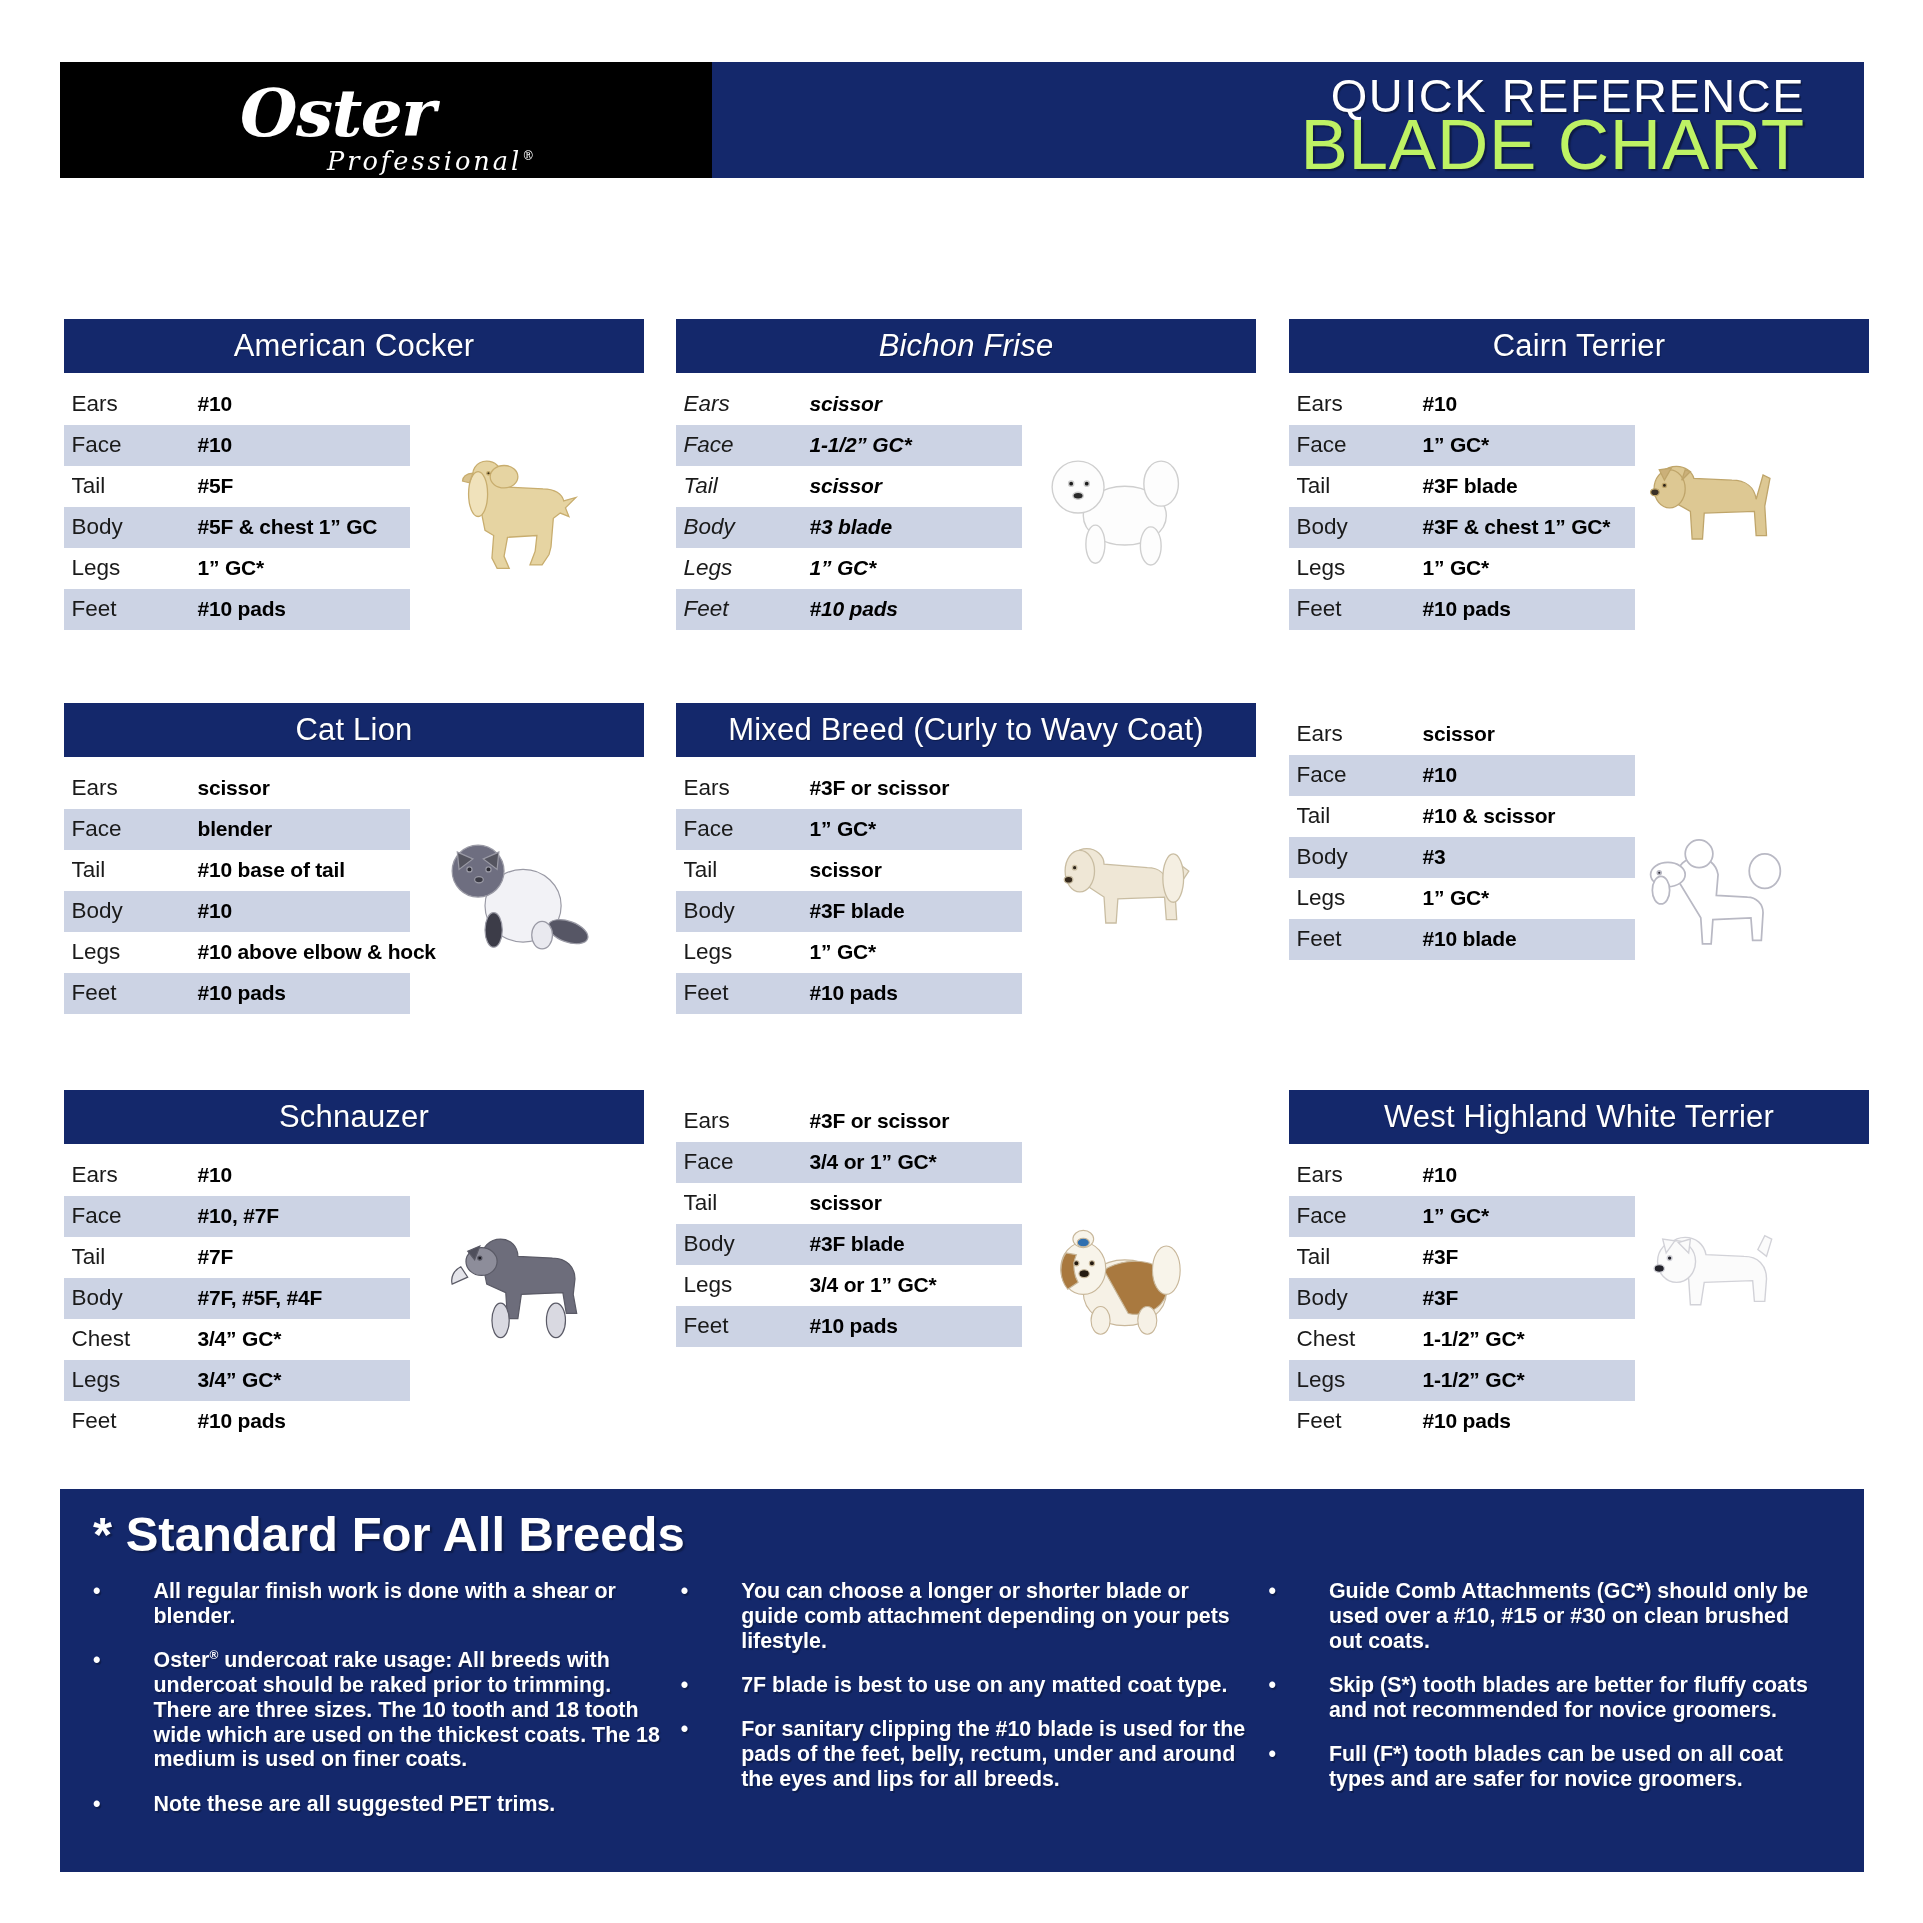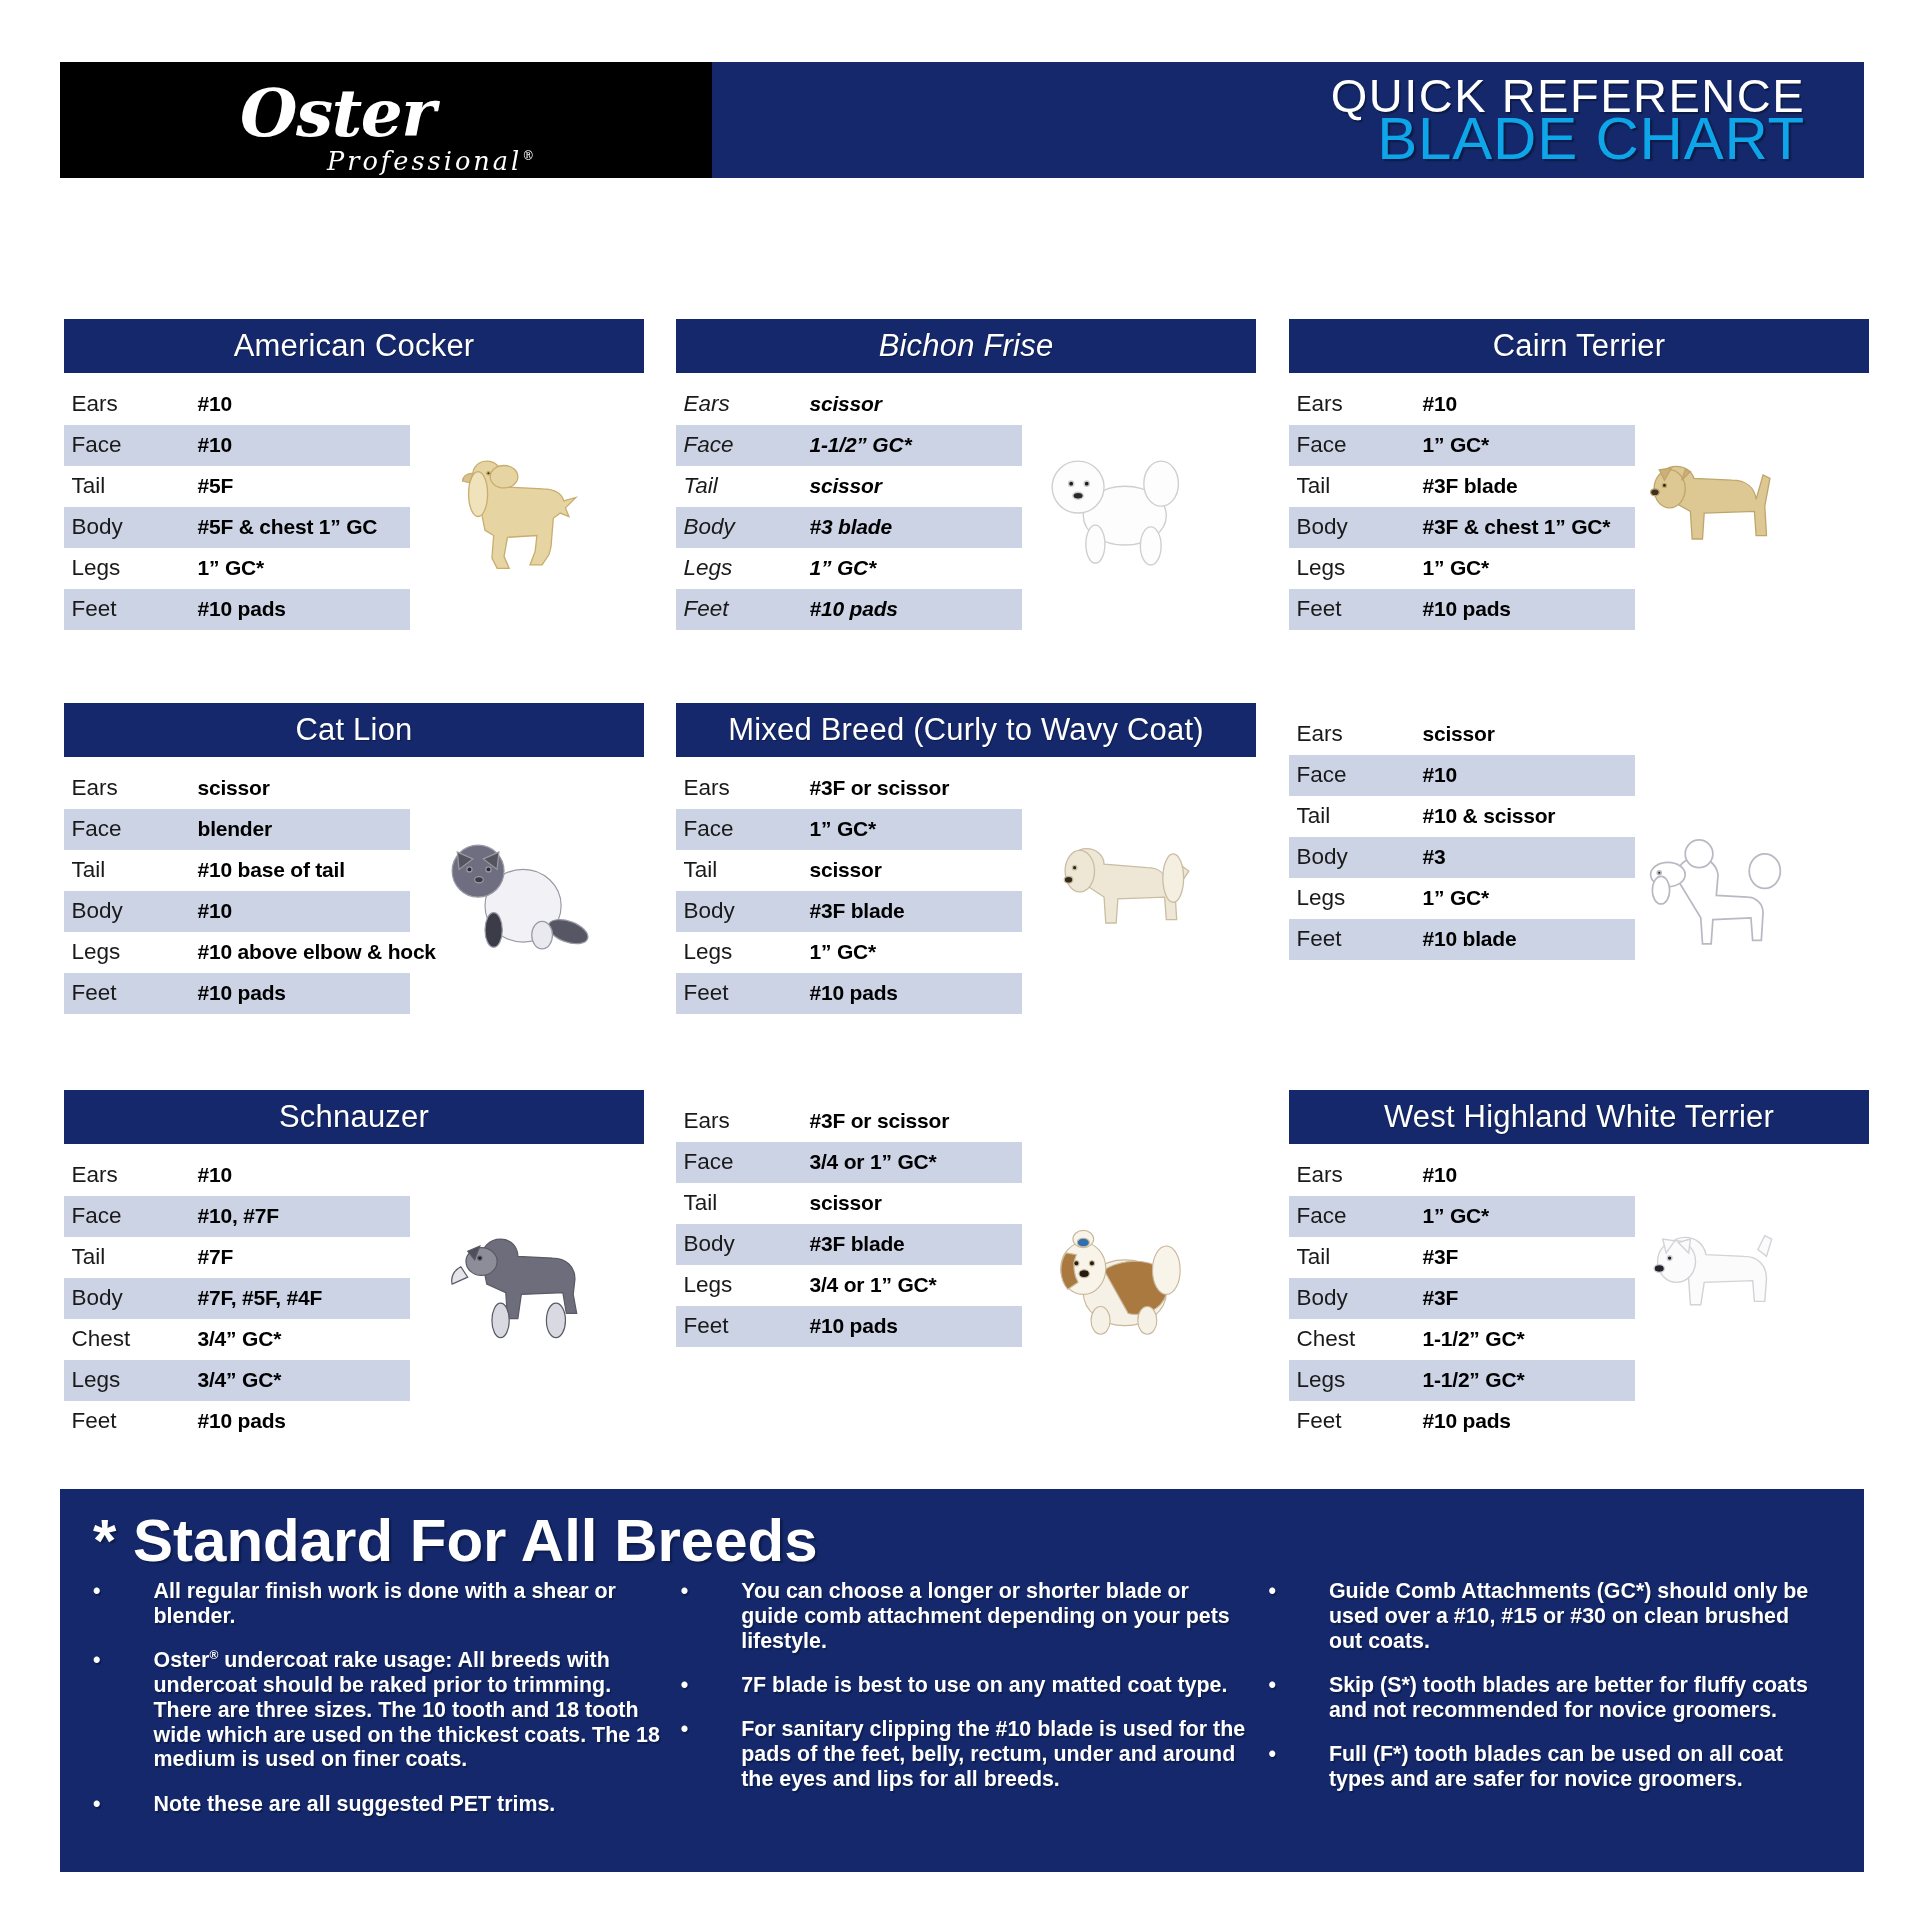--- a/index.html
+++ b/index.html
@@ -31,21 +31,21 @@
   .logo-reg{font-size:12px;vertical-align:super;}
   .title-block{flex:1;height:116px;background:#14286b;position:relative;}
   .title-1{
     position:absolute;left:0;right:59px;top:6px;text-align:right;
     color:#ffffff;font-size:47px;letter-spacing:1.5px;
     font-family:"Liberation Sans", sans-serif;font-weight:400;
     text-shadow:1.5px 1.5px 0.8px rgba(0,0,0,.35);
   }
   .title-2{
     position:absolute;left:0;right:59px;top:47px;text-align:right;
-    color:#0ea5e9;font-size:60px;letter-spacing:0.8px;line-height:1;
+    color:#bef264;font-size:71px;letter-spacing:0.8px;line-height:1;
     font-family:"Liberation Sans", sans-serif;font-weight:400;
     text-shadow:2.3px 2.3px 1.5px rgba(0,0,0,.35);
   }
 
   
   .grid{position:absolute;left:0;top:0;width:1924px;height:1924px;}
   .card{position:absolute;}
   .card-head{
     background:#14286b;color:#fff;
     height:54px;line-height:54px;text-align:center;
@@ -77,21 +77,21 @@
   }
   .pet svg{display:block;}
 
   
   .footer{
     position:absolute;left:60px;top:1489px;width:1804px;height:383px;
     background:#14286b;color:#fff;
   }
   .footer-title{
     position:absolute;left:33px;top:16.5px;
-    font-size:60px;font-weight:bold;letter-spacing:0px;
+    font-size:49px;font-weight:bold;letter-spacing:0px;
     font-family:"Liberation Sans", sans-serif;
     text-shadow:2.3px 2.3px 1.5px rgba(0,0,0,.3);
     white-space:nowrap;
   }
   .cols{position:absolute;left:33px;top:90px;right:22.5px;display:flex;gap:0px;}
   .col{width:601px;padding-right:19.5px;box-sizing:border-box;}
   .col.c3{width:586px;}
   .bullet{
     display:flex;margin-bottom:19.5px;
     font-size:21.4px;line-height:1.16;font-weight:bold;

